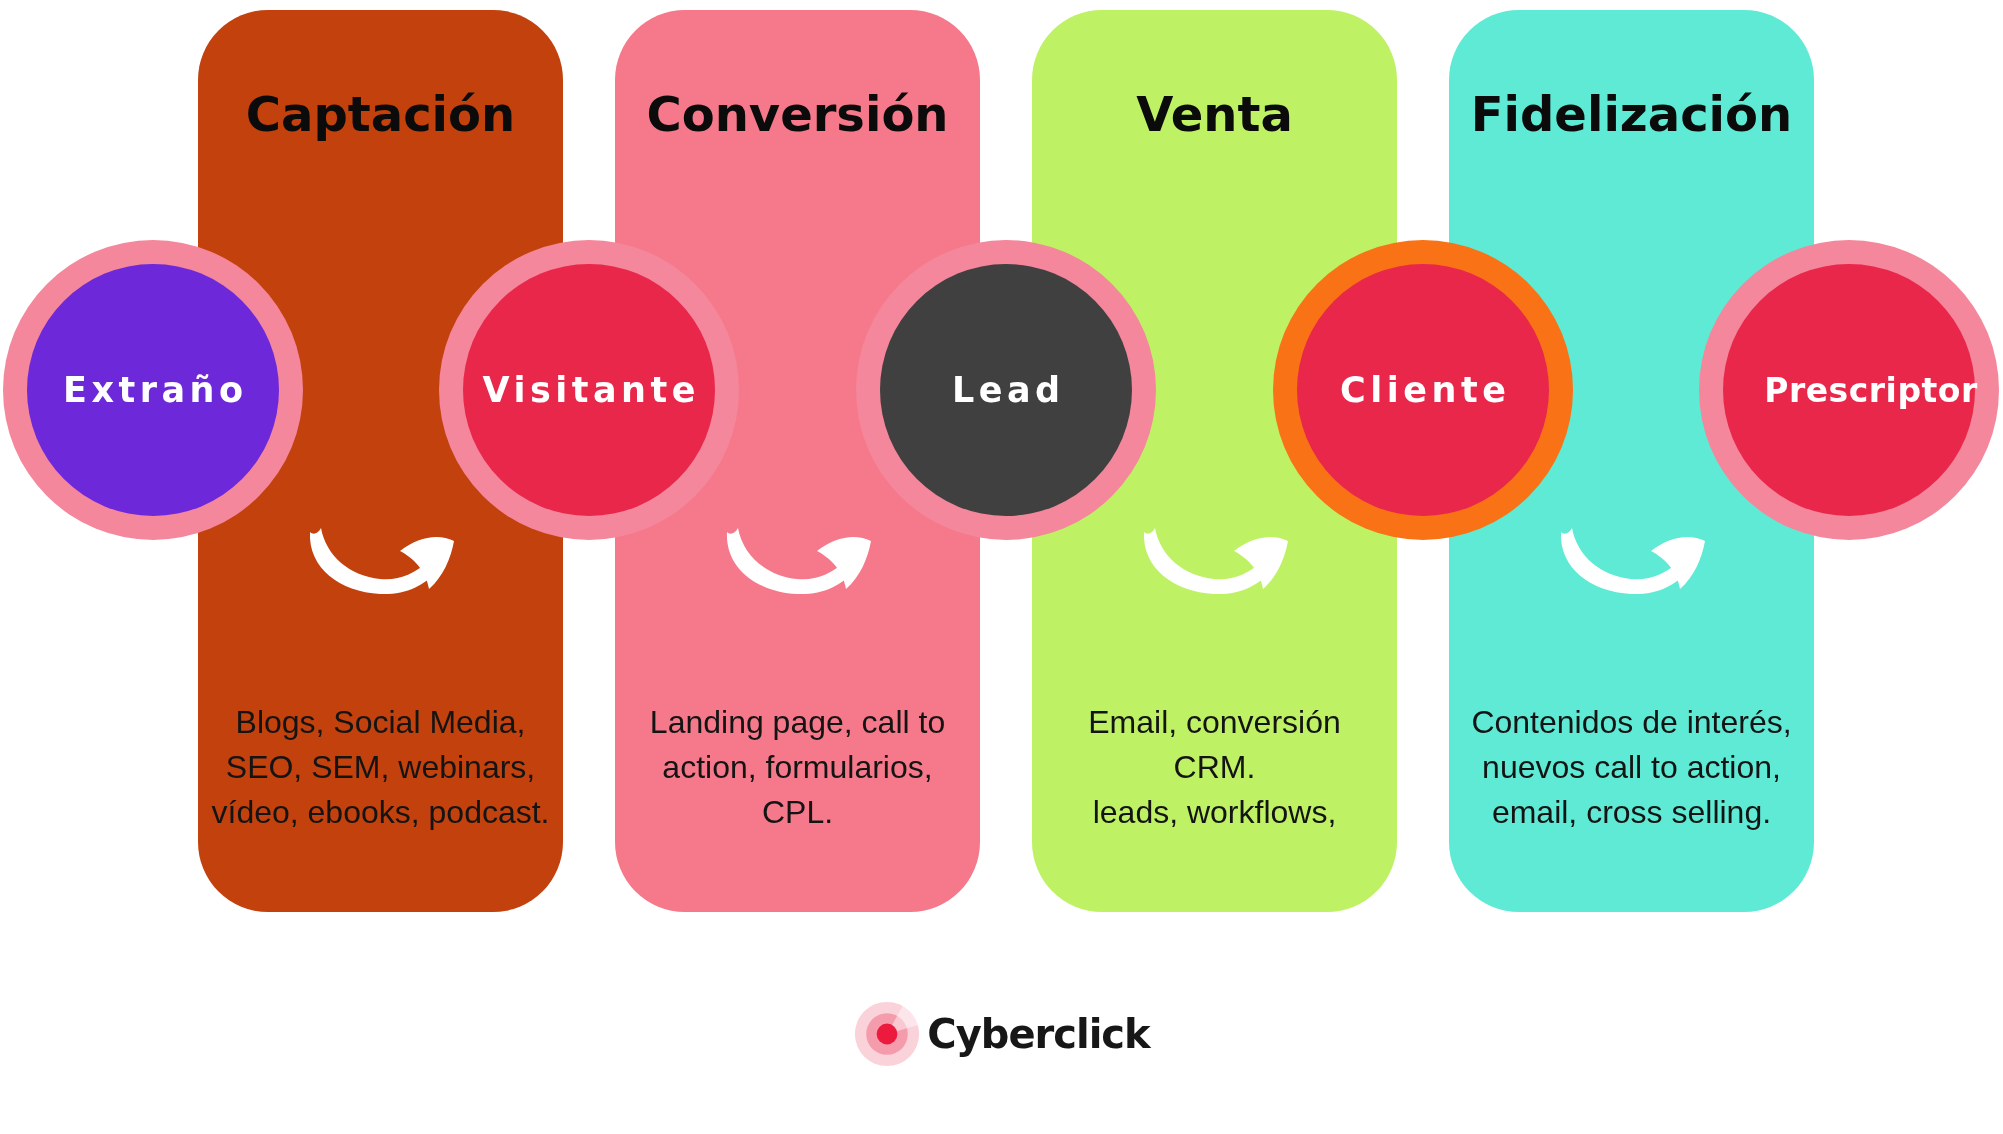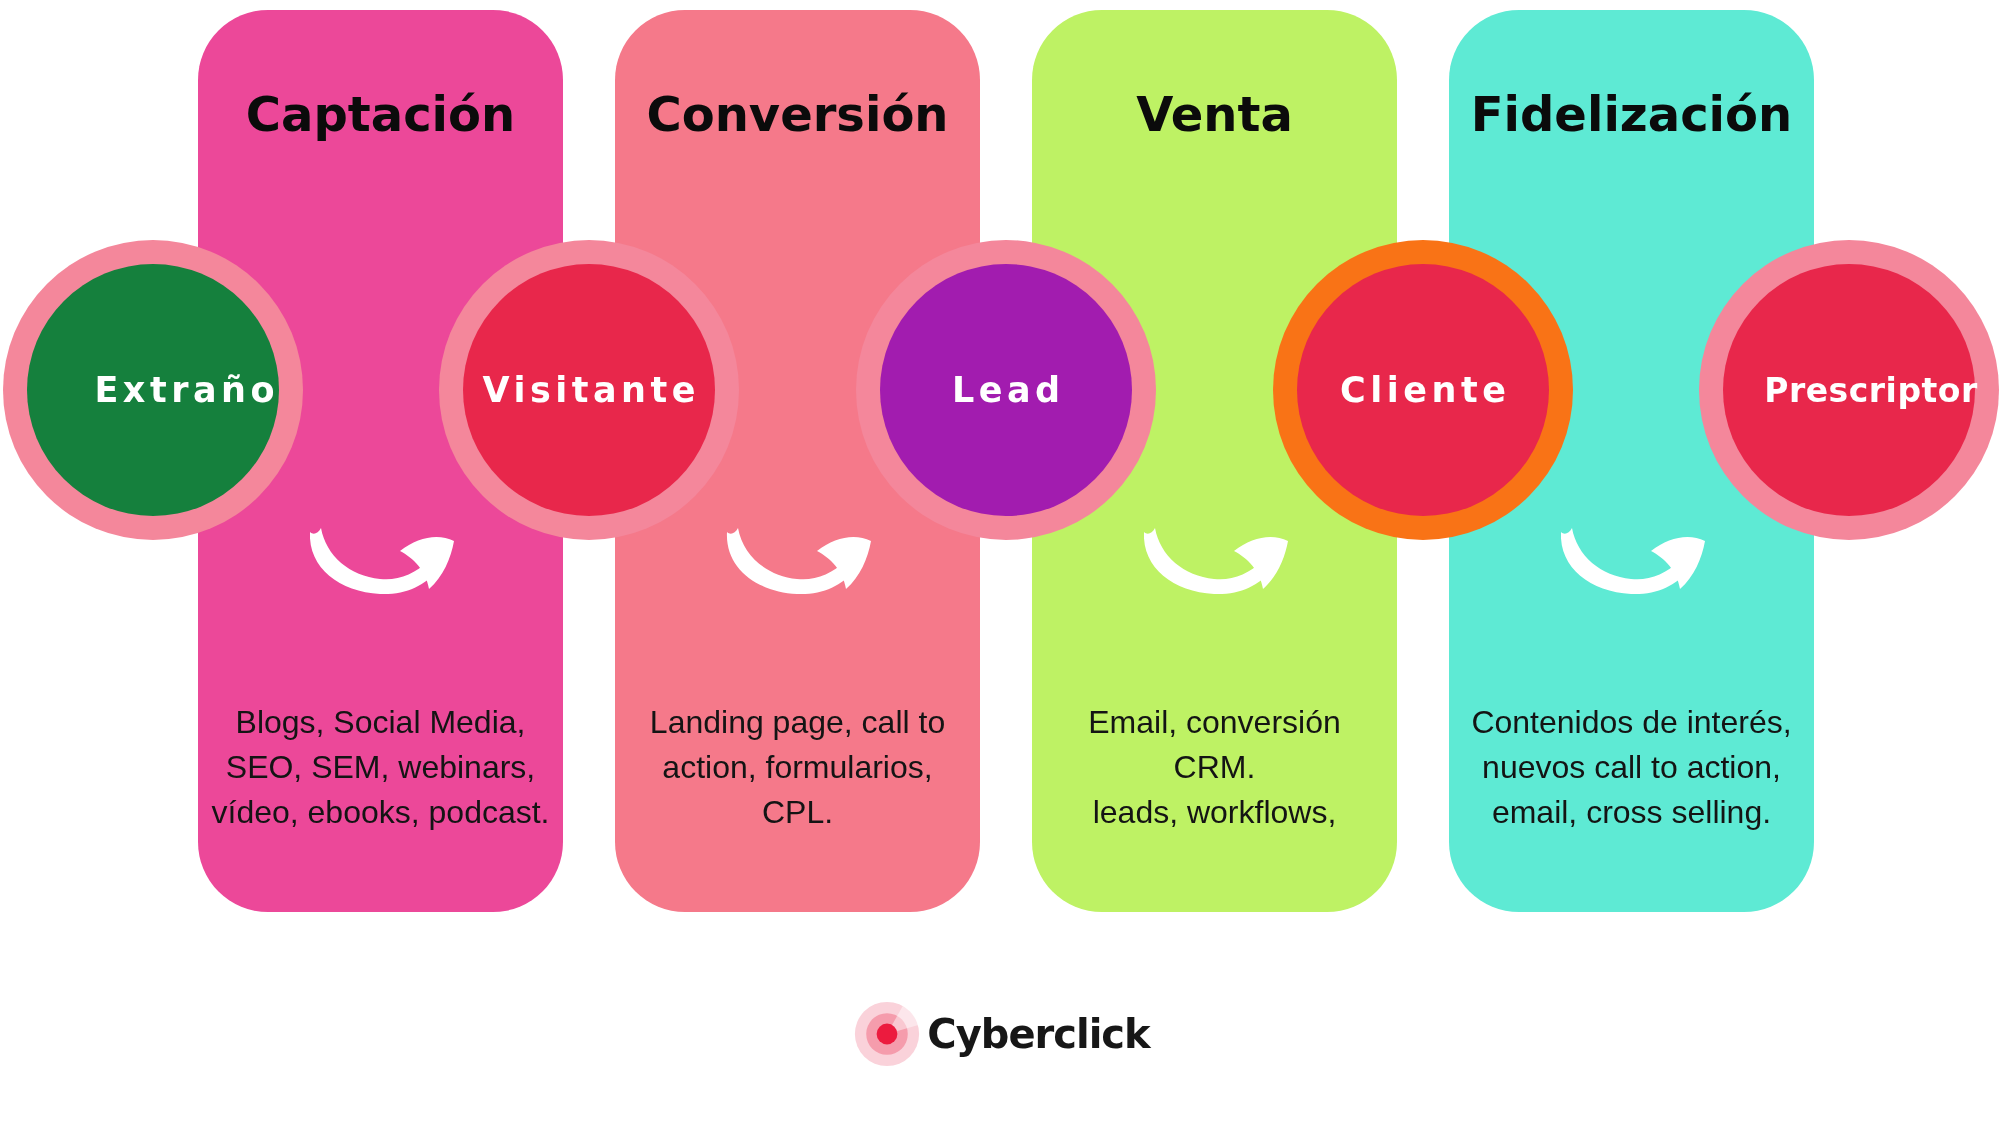--- a/index.html
+++ b/index.html
@@ -52,21 +52,21 @@
   .logo-icon { width:68px; height:68px; }
   .brand-name {
     font-size:40px; font-weight:bold; color:#171717; letter-spacing:-1px;
   }
 </style>
 </head>
 <body>
 
 <div id="canvas">
 
-  <div class="panel" style="left: 198px; background-color: #ec4899;">
+  <div class="panel" style="left: 198px; background-color: #c2410c;">
     <div class="panel-title">Captación</div>
     <div class="panel-desc">
       <div>Blogs, Social Media,</div>
       <div>SEO, SEM, webinars,</div>
       <div>vídeo, ebooks, podcast.</div>
     </div>
   </div>
 
   <div class="panel" style="left: 615px; background-color: rgb(245, 121, 138);">
     <div class="panel-title">Conversión</div>
@@ -114,31 +114,31 @@
     </svg>
   </div>
   <div class="arrow" style="left:1551px">
     <svg viewBox="0 0 160 85" xmlns="http://www.w3.org/2000/svg">
       <path d="M10 8 C 8 44 40 68 80 70 C 106 71 124 62 138 46 L 128 37 C 115 50 98 57 80 55 C 50 52 26 32 21 4 C 18 10 13 11 10 8 Z" fill="#ffffff"></path>
       <path d="M100 27 C 118 13 138 9 154 17 C 151 34 143 53 129 65 C 126 46 113 34 100 27 Z" fill="#ffffff"></path>
     </svg>
   </div>
 
   <div class="circle" style="left: 3px; background-color: rgb(244, 135, 155);">
-    <div class="circle-inner" style="background-color: #15803d; justify-content: flex-end;">
+    <div class="circle-inner" style="background-color: #6d28d9;">
       <span class="circle-label">Extraño</span>
     </div>
   </div>
   <div class="circle" style="left: 439px; background-color: rgb(244, 135, 155);">
     <div class="circle-inner" style="background-color: rgb(232, 39, 75);">
       <span class="circle-label">Visitante</span>
     </div>
   </div>
   <div class="circle" style="left: 856px; background-color: rgb(244, 135, 155);">
-    <div class="circle-inner" style="background-color: #a21caf;">
+    <div class="circle-inner" style="background-color: #404040;">
       <span class="circle-label">Lead</span>
     </div>
   </div>
   <div class="circle" style="left: 1273px; background-color: #f97316;">
     <div class="circle-inner" style="background-color: rgb(232, 39, 75);">
       <span class="circle-label">Cliente</span>
     </div>
   </div>
   <div class="circle" style="left: 1699px; background-color: rgb(244, 135, 155);">
     <div class="circle-inner" style="background-color: rgb(232, 39, 75);">

